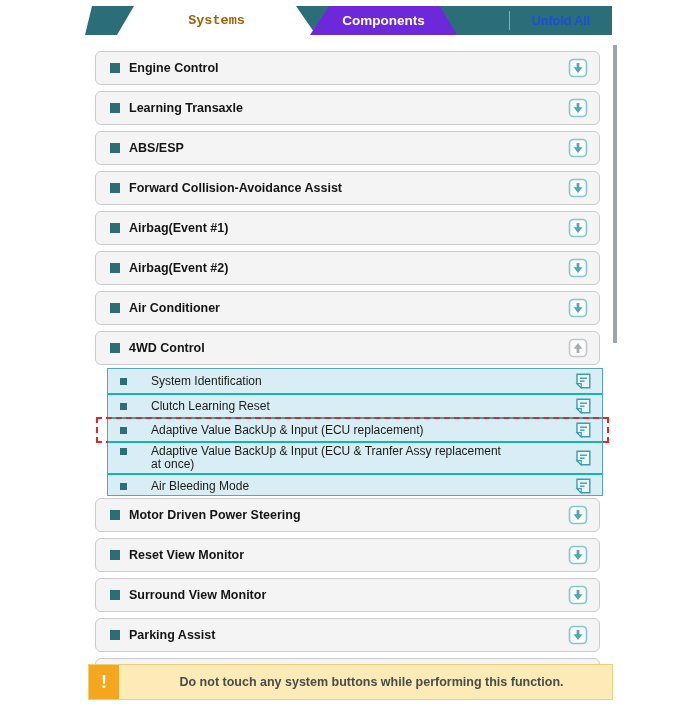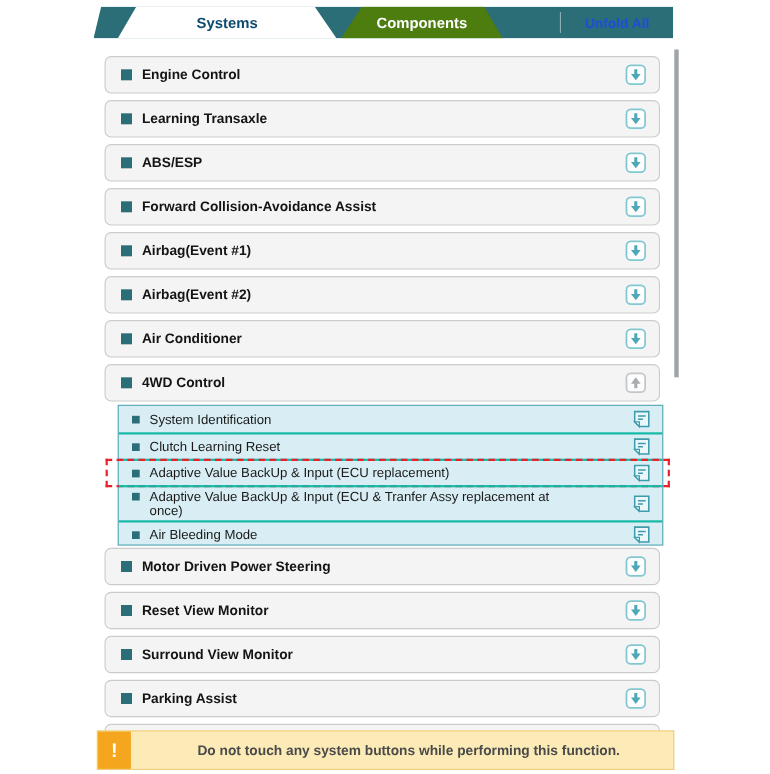--- a/index.html
+++ b/index.html
@@ -11,23 +11,23 @@
   .stage{position:absolute;left:85px;top:0;width:532px;height:704px;}
 
   
   .header{position:absolute;left:0;top:6px;width:532px;height:29px;}
   .header .bar{
     position:absolute;left:0;top:0;width:527px;height:29px;background:#2c6e78;
     clip-path:polygon(7px 0,100% 0,100% 100%,0 100%);
   }
   .tab{position:absolute;top:0;height:29px;display:flex;align-items:center;justify-content:center;
        font-weight:bold;font-size:13.5px;cursor:pointer;}
-  .tab-systems{left:22px;width:199px;background:#ffffff;color:#0c4a6e;
-    clip-path:polygon(17px 0,179px 0,199px 100%,0 100%);}
-  .tab-components{left:225px;width:147px;background:#4d7c0f;color:#ffffff;
+  .tab-systems{left:32px;width:199px;background:#ffffff;color:#a16207;
+    clip-path:polygon(17px 0,179px 0,199px 100%,0 100%);font-family:Liberation Mono, monospace;}
+  .tab-components{left:225px;width:147px;background:#6d28d9;color:#ffffff;
     clip-path:polygon(19px 0,130px 0,147px 100%,0 100%);}
   .header .divider{position:absolute;left:424px;top:5px;width:1px;height:19px;background:rgba(255,255,255,.45);}
   .unfold-all{position:absolute;left:425px;top:0;width:102px;height:29px;display:flex;align-items:center;
     justify-content:center;color:#1d4ed8;font-weight:bold;font-size:12.5px;cursor:pointer;}
 
   
   .row{
     position:absolute;left:10px;width:505px;height:34px;background:#f4f4f5;
     border:1px solid #c9cbcc;border-radius:6px;box-sizing:border-box;
     display:flex;align-items:center;cursor:pointer;
@@ -35,21 +35,21 @@
   .row .bullet{width:10px;height:10px;background:#2c6e78;margin-left:14px;flex:0 0 auto;}
   .row .label{margin-left:9px;font-size:12.5px;font-weight:bold;color:#141414;flex:1 1 auto;
     white-space:nowrap;overflow:hidden;}
   .row .state-icon{width:20px;height:20px;margin-right:11px;flex:0 0 auto;}
 
   
   .sublist{
     position:absolute;left:22px;top:368px;width:496px;height:128px;box-sizing:border-box;
     background:#d9eef4;border:1px solid #55a7b6;
   }
-  .subrow{position:relative;display:flex;align-items:center;box-sizing:border-box;cursor:pointer;}
+  .subrow{position:relative;display:flex;align-items:center;box-sizing:border-box;cursor:pointer;gap:15px;}
   .subrow + .subrow{border-top:2px solid #14b8a6;}
   .subrow .sbullet{width:7px;height:7px;background:#2c6e78;margin-left:12px;flex:0 0 auto;align-self:center;}
   .subrow .slabel{margin-left:9px;font-size:12px;color:#1a1a1a;flex:1 1 auto;line-height:13px;padding-right:52px;}
   .subrow .fn-icon{width:18px;height:18px;margin-right:10px;flex:0 0 auto;}
   .h24{height:24px;} .h32{height:32px;}
   .highlight-box{
     position:absolute;left:-12px;right:-7px;top:-2px;bottom:-2px;
     border:2px dashed #e8212b;pointer-events:none;
   }
 

